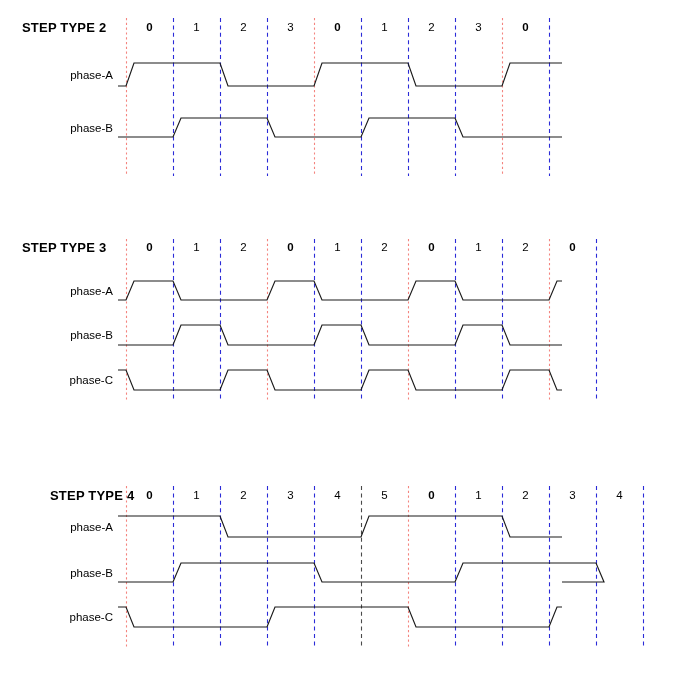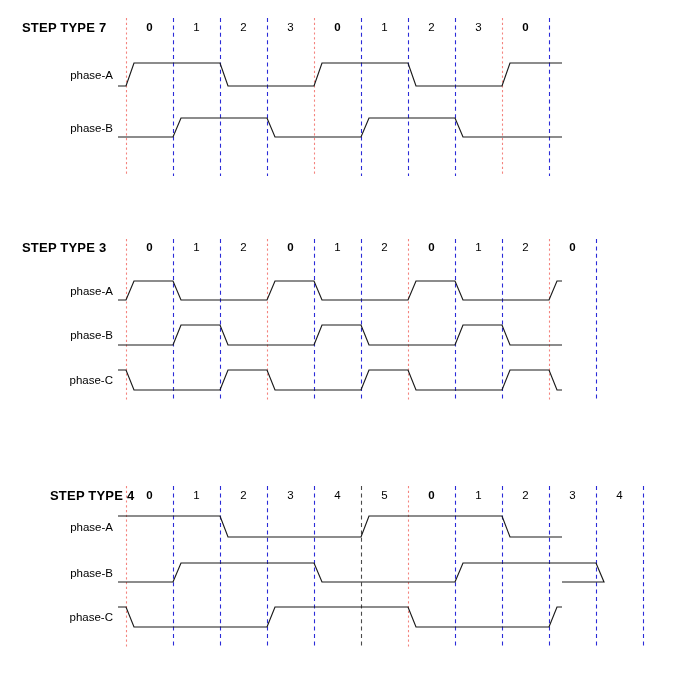--- a/index.html
+++ b/index.html
@@ -43,21 +43,21 @@
   .gl-red{stroke:#f4847f;}
   .gl-blue{stroke:#2b2bd8;}
   .gl-black{stroke:#4a4a4a;}
 </style>
 </head>
 <body>
 
 <div id="root">
 
   <div class="section">
-    <div class="sec-title" style="left: 22px; top: 20px;">STEP TYPE 7</div>
+    <div class="sec-title" style="left: 22px; top: 20px;">STEP TYPE 2</div>
     <svg id="svg0" width="674" height="675">
         <line x1="126.5" x2="126.5" y1="18" y2="176" class="gl gl-red" stroke-dasharray="2.2 2.6"></line>
         <line x1="173.5" x2="173.5" y1="18" y2="176" class="gl gl-blue" stroke-dasharray="4 3.4"></line>
         <line x1="220.5" x2="220.5" y1="18" y2="176" class="gl gl-blue" stroke-dasharray="4 3.4"></line>
         <line x1="267.5" x2="267.5" y1="18" y2="176" class="gl gl-blue" stroke-dasharray="4 3.4"></line>
         <line x1="314.5" x2="314.5" y1="18" y2="176" class="gl gl-red" stroke-dasharray="2.2 2.6"></line>
         <line x1="361.5" x2="361.5" y1="18" y2="176" class="gl gl-blue" stroke-dasharray="4 3.4"></line>
         <line x1="408.5" x2="408.5" y1="18" y2="176" class="gl gl-blue" stroke-dasharray="4 3.4"></line>
         <line x1="455.5" x2="455.5" y1="18" y2="176" class="gl gl-blue" stroke-dasharray="4 3.4"></line>
         <line x1="502.5" x2="502.5" y1="18" y2="176" class="gl gl-red" stroke-dasharray="2.2 2.6"></line>

